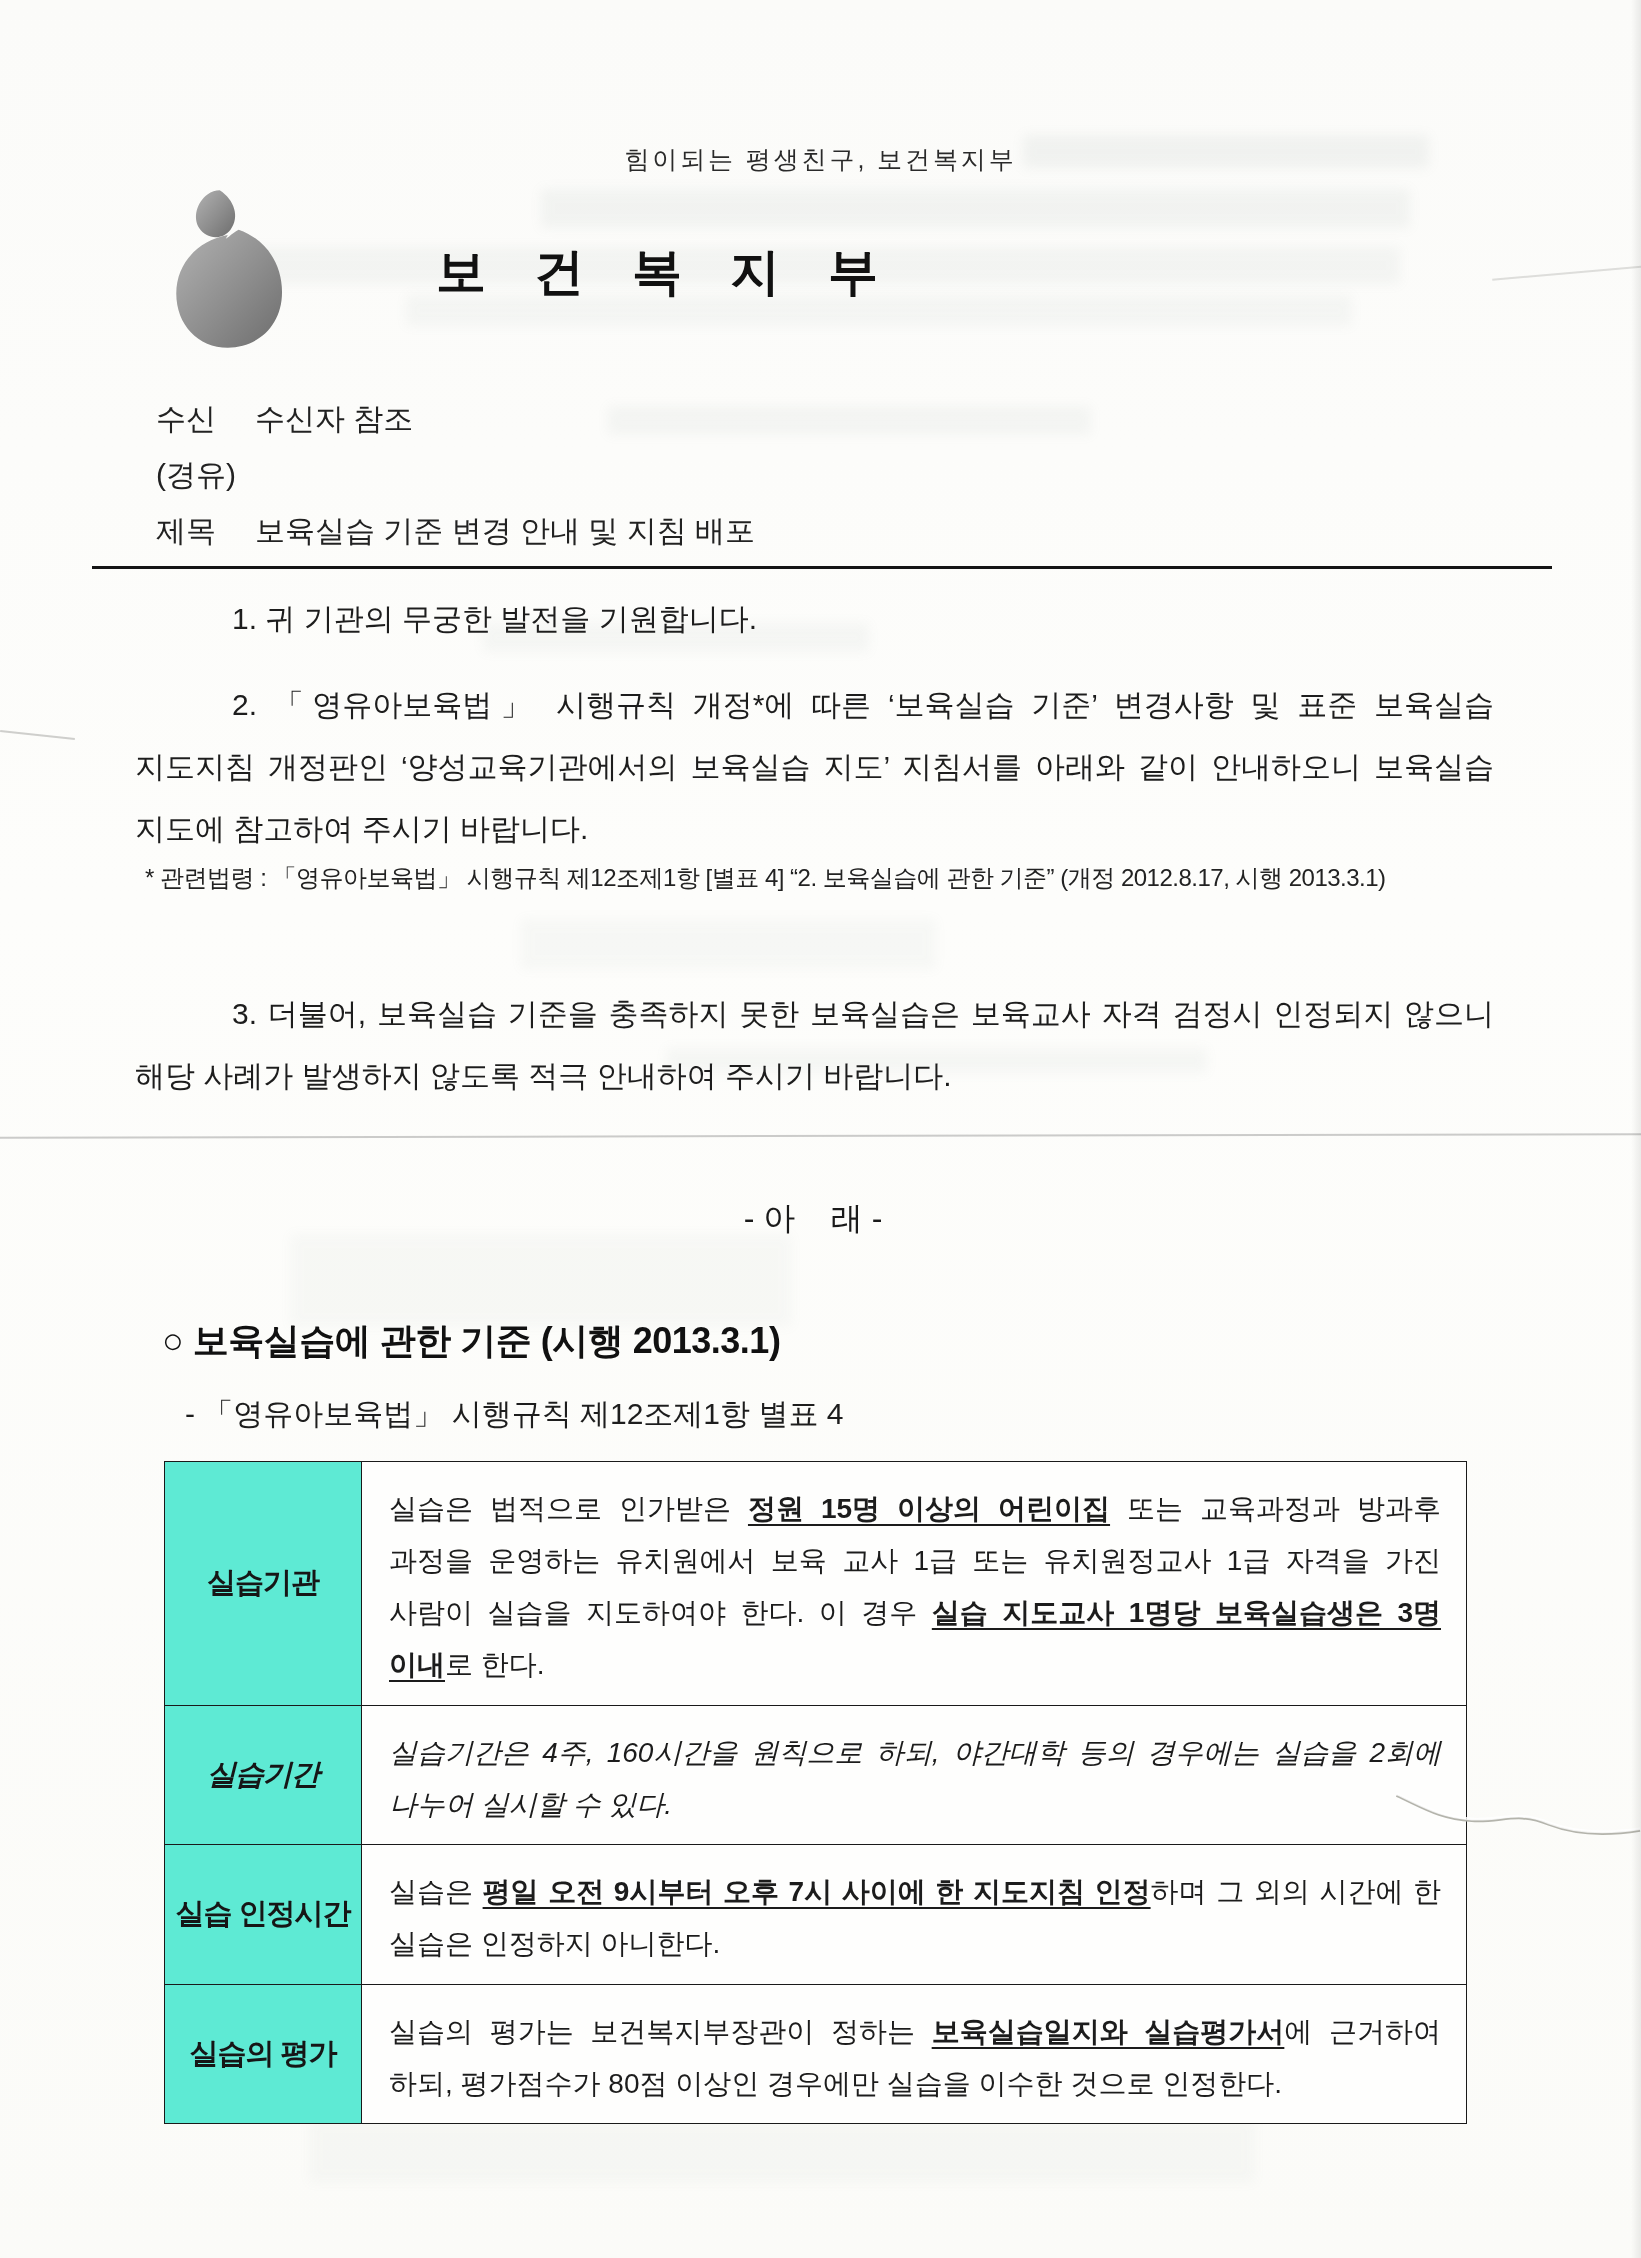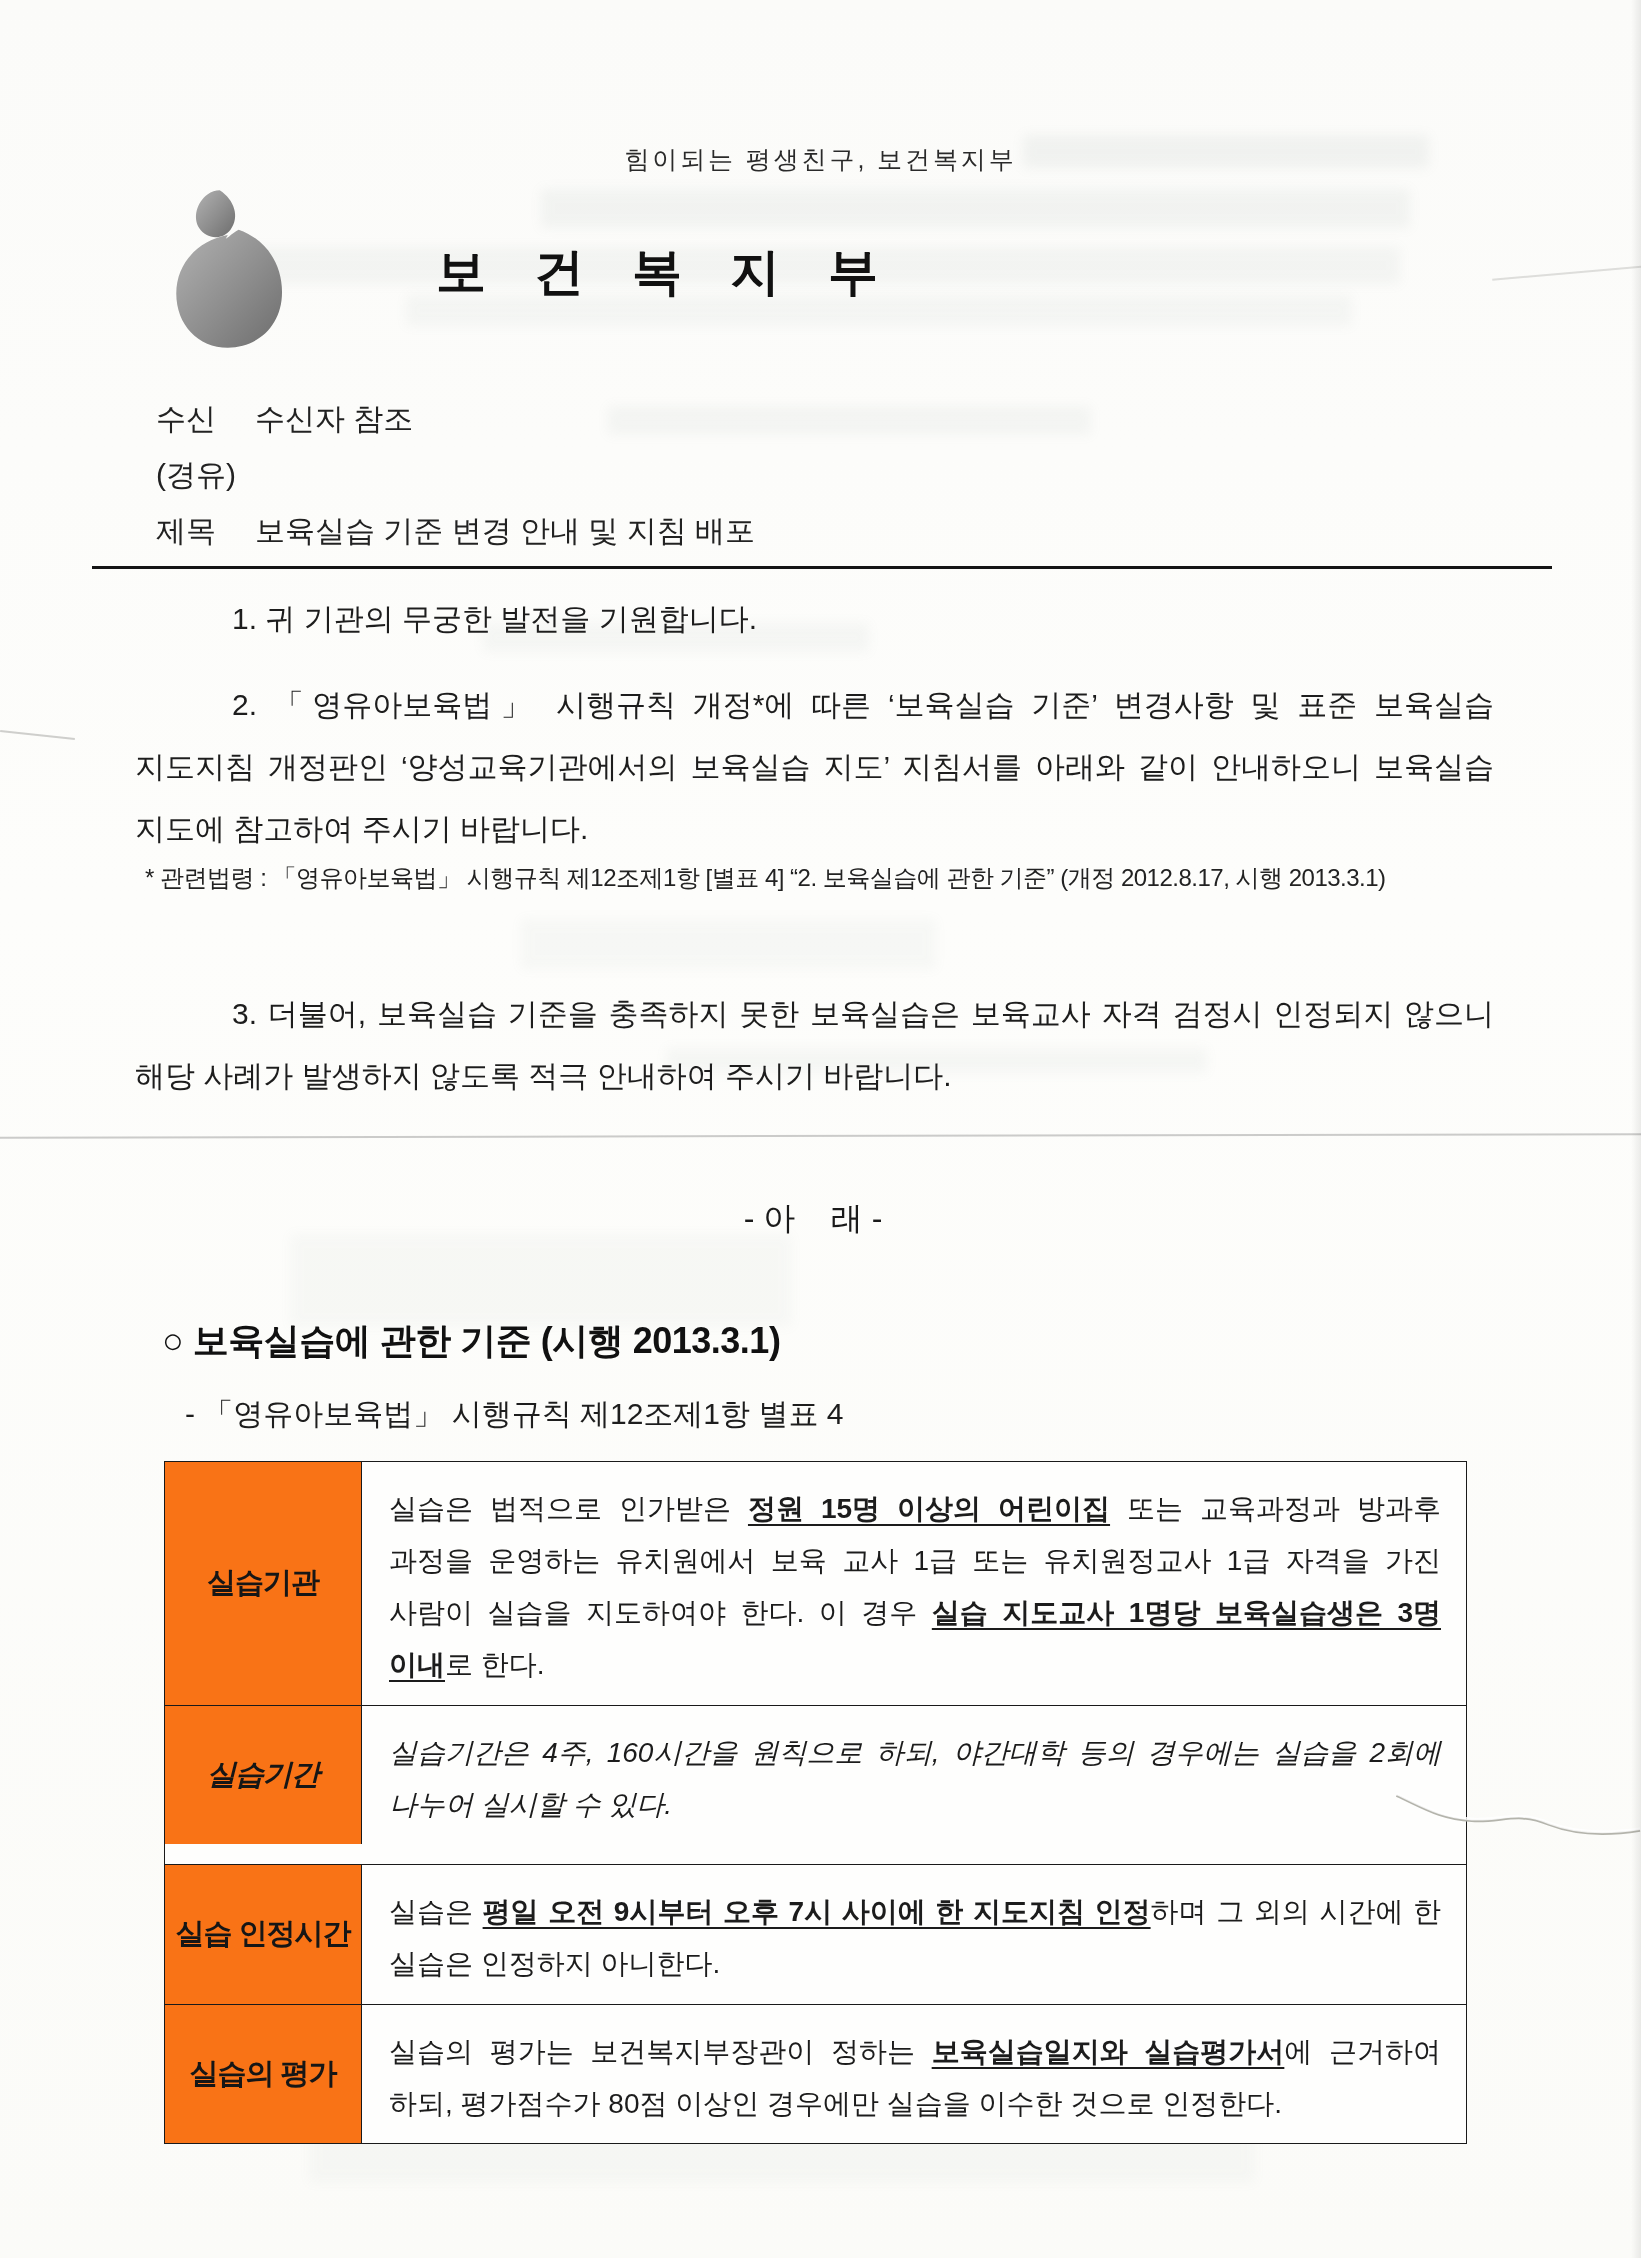--- a/index.html
+++ b/index.html
@@ -31,23 +31,23 @@
   .below-divider{left:0;top:1197px;width:1626px;text-align:center;font-size:32px;white-space:pre;color:#1a1a1a;}
   
   .section-heading{left:162px;top:1317px;font-size:36px;font-weight:bold;color:#111;letter-spacing:-0.5px;}
   .section-subheading{left:185px;top:1394px;font-size:30px;color:#1d1d1d;}
   
   .criteria-table{left:164px;top:1461px;width:1303px;border:1.9px solid #1a1a1a;box-sizing:border-box;background:#fefefd;}
   .trow{display:flex;border-top:1.9px solid #1a1a1a;box-sizing:border-box;}
   .trow:first-child{border-top:none;}
   .trow:nth-child(1){min-height:200px;}
   .trow:nth-child(2){min-height:125px;font-style:italic;}
-  .trow:nth-child(3){min-height:128px;margin-top:20px;}
+  .trow:nth-child(3){min-height:128px;}
   .trow:nth-child(4){min-height:132px;}
-  .th{flex:0 0 197px;background:#f97316;border-right:1.9px solid #1a1a1a;display:flex;align-items:center;justify-content:center;
+  .th{flex:0 0 197px;background:#5eead4;border-right:1.9px solid #1a1a1a;display:flex;align-items:center;justify-content:center;
       font-weight:bold;font-size:29px;color:#161616;box-sizing:border-box;letter-spacing:-1px;}
   .td{flex:1;padding:21px 25px 13.5px 27px;font-size:28px;line-height:52px;text-align:justify;word-break:keep-all;color:#1c1c1c;box-sizing:border-box;}
   .seg{}
   .seg.emph{font-weight:bold;text-decoration:underline;text-decoration-thickness:2.4px;text-underline-offset:5.8px;}
   
   .ghost{background:#93a29d;filter:blur(5.8px);pointer-events:none;}
   .edge-shade{right:0;top:0;width:9.7px;height:2258px;background:linear-gradient(270deg,rgba(0,0,0,0.07),rgba(0,0,0,0));pointer-events:none;}
   .fold-left{left:0;top:734px;width:75px;height:1.9px;background:rgba(120,120,118,0.35);transform:rotate(6deg);pointer-events:none;}
   .fold-topright{left:1492px;top:272px;width:154px;height:1.9px;background:rgba(130,130,128,0.25);transform:rotate(-5deg);pointer-events:none;}
   .tear-wrap{left:1379px;top:1782px;width:263px;height:70px;pointer-events:none;}

